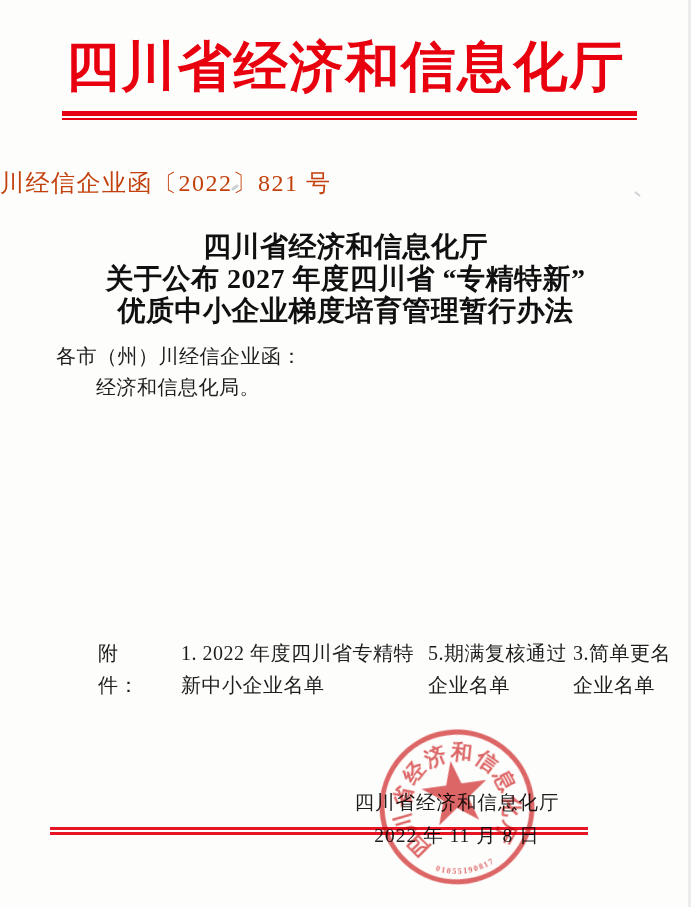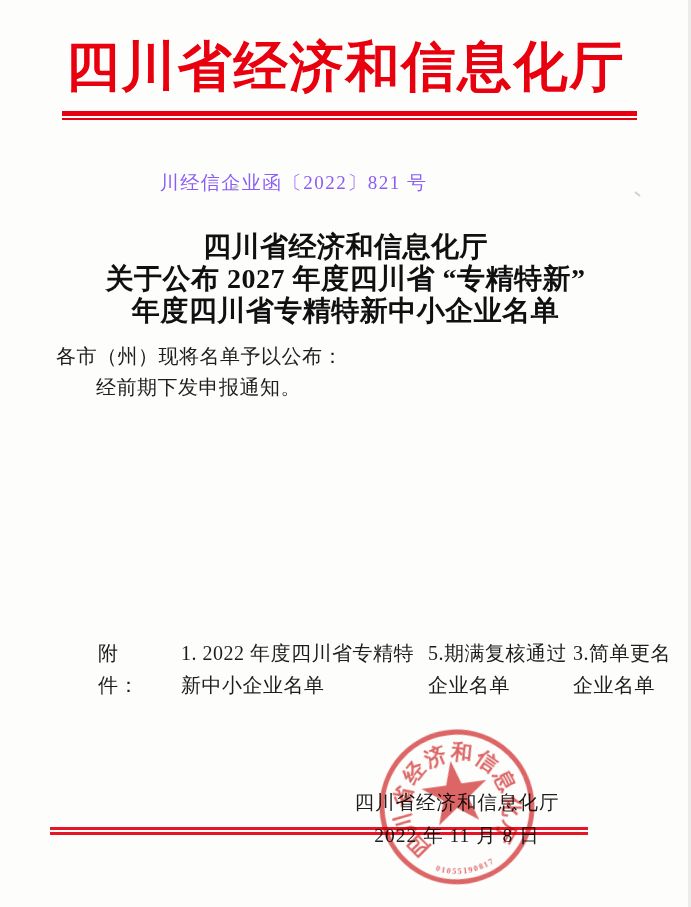--- a/index.html
+++ b/index.html
@@ -14,22 +14,22 @@
     position:absolute;top:34px;left:0;right:0;text-align:center;
     font-size:54px;line-height:66px;font-weight:bold;color:#e8000f;
     letter-spacing:2px;white-space:nowrap;
   }
   .masthead-rule{
     position:absolute;top:111px;left:62px;width:575px;height:2px;
     border-top:5px solid #e60012;border-bottom:2px solid #e60012;
   }
   
   .doc-number{
-    position:absolute;top:170px;left:0;right:104px;text-align:center;
-    font-size:19px;line-height:26px;color:#8b5cf6;letter-spacing:1.5px;
+    position:absolute;top:170px;left:0;right:104px;text-align:left;
+    font-size:24px;line-height:26px;color:#c2410c;letter-spacing:1.5px;
     white-space:nowrap;
   }
   
   .notice-title{
     position:absolute;top:231px;left:0;right:0;text-align:center;
     font-size:28px;line-height:32px;font-weight:bold;color:#101010;
     letter-spacing:0.5px;
   }
   
   .body-block{
@@ -76,26 +76,26 @@
 <div class="page">
 
   <div class="masthead">四川省经济和信息化厅</div>
   <div class="masthead-rule"></div>
 
   <div class="doc-number">川经信企业函〔2022〕821 号</div>
 
   <div class="notice-title">
     <div>四川省经济和信息化厅</div>
     <div>关于公布 2027 年度四川省 “专精特新”</div>
-    <div>年度四川省专精特新中小企业名单</div>
+    <div>优质中小企业梯度培育管理暂行办法</div>
   </div>
 
   <div class="body-block">
-    <p>各市（州）现将名单予以公布：</p>
-    <p class="p-indent">经前期下发申报通知。</p>
+    <p>各市（州）川经信企业函：</p>
+    <p class="p-indent">经济和信息化局。</p>
   </div>
 
   <div class="attachments">
     <div>附件：</div>
     <div class="att-items">
       <div>1. 2022 年度四川省专精特新中小企业名单</div>
       <div>5.期满复核通过企业名单</div>
       <div>3.简单更名企业名单</div>
     </div>
   </div>

